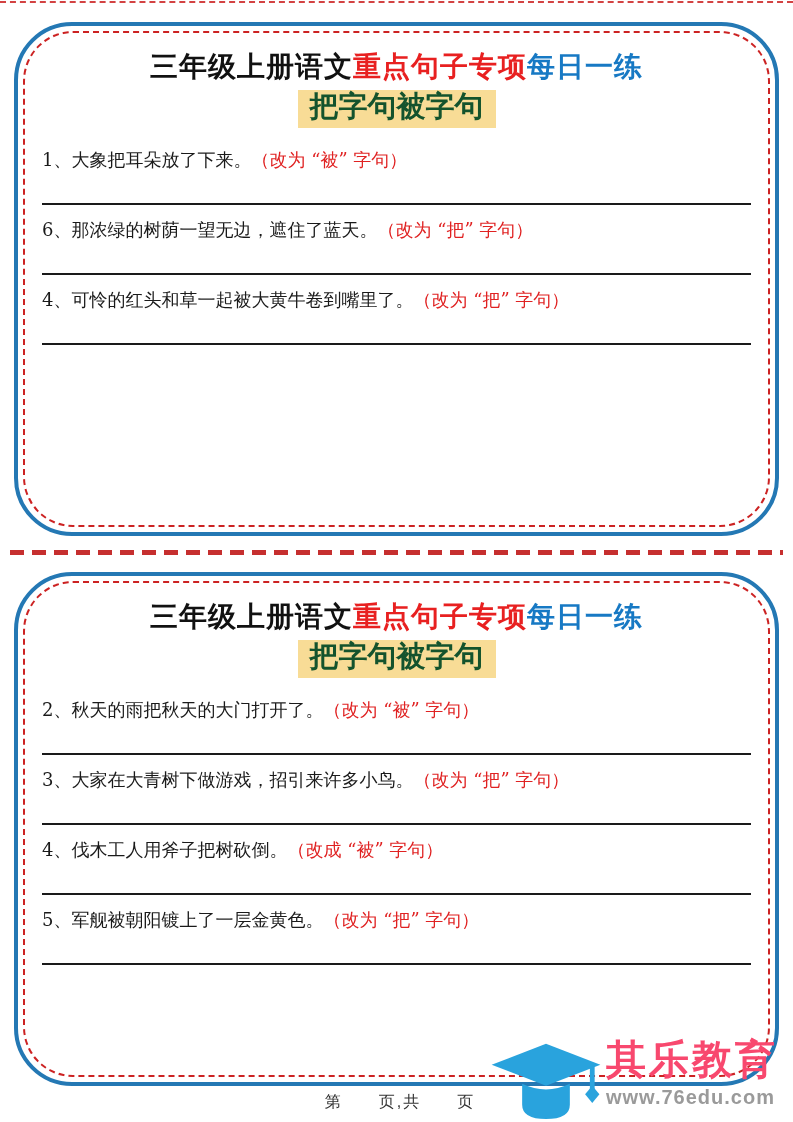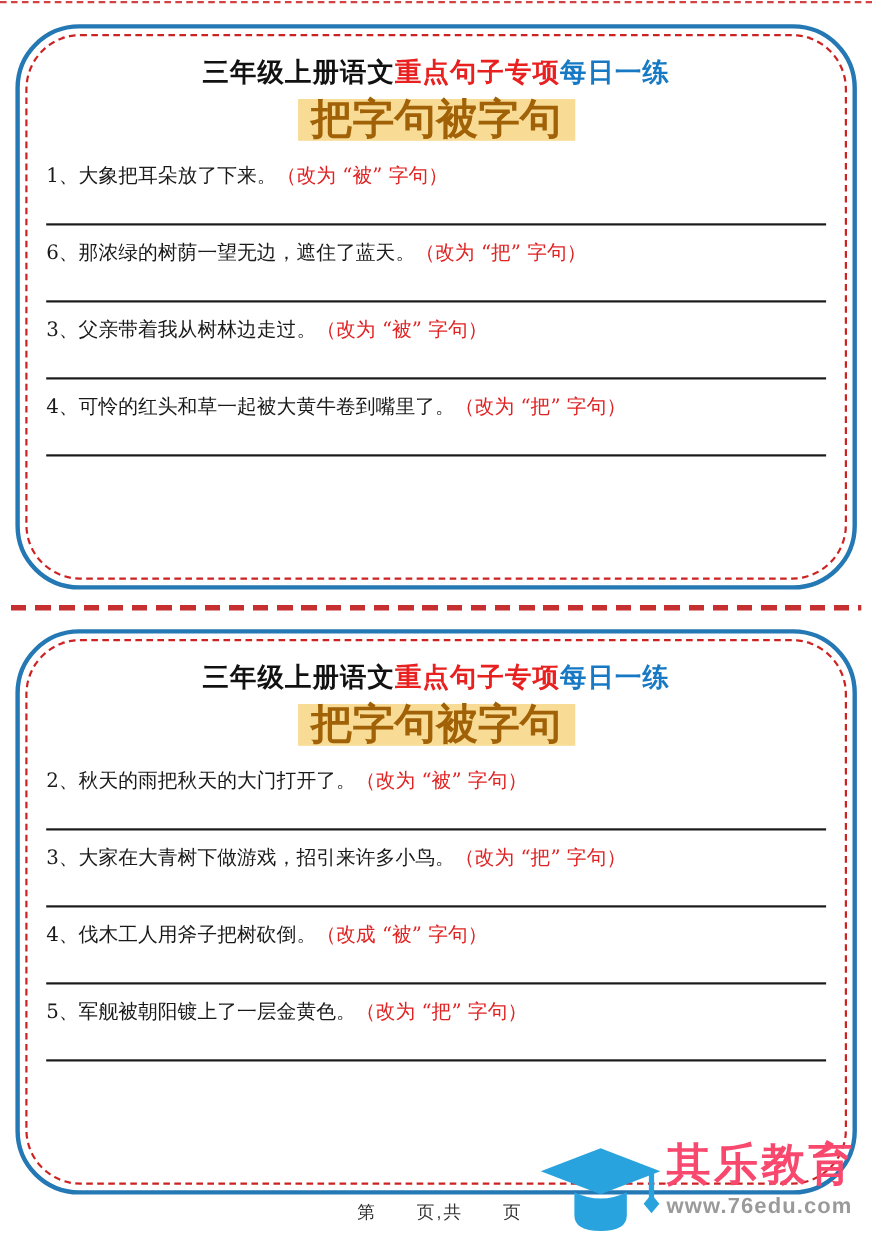--- a/index.html
+++ b/index.html
@@ -43,37 +43,37 @@
   .inner-dash{
     position:absolute;inset:5px;
     border:2px dashed var(--c-dash-red);
     border-radius:50px;
     pointer-events:none;
   }
   .title{
     position:relative;
     margin-top:20px;
     text-align:center;
-    font-size:24px;line-height:42px;
+    font-size:28px;line-height:42px;
     font-weight:900;
     letter-spacing:1px;
     color:var(--c-title-black);
     white-space:nowrap;
   }
   .t-red{color:var(--c-title-red);}
   .t-blue{color:var(--c-title-blue);}
   .subtitle-row{position:relative;text-align:center;margin-top:2px;height:40px;}
   .subtitle{
     display:inline-block;
     background:var(--c-subtitle-bg);
-    font-family:Liberation Sans, sans-serif;
+    font-family:Liberation Mono, monospace;
     font-weight:bold;
-    font-size:38px;line-height:38px;
+    font-size:29px;line-height:38px;
     padding:0 12px;
-    color:#a16207;
+    color:#14532d;
   }
   .questions{position:relative;margin:5px 24px 0 24px;}
   .q{position:relative;height:70px;}
   .q-row{
     padding-top:12px;
     font-family:"DejaVu Serif","Liberation Serif",serif;
     font-size:18px;line-height:26px;
     color:var(--c-text-black);
     white-space:nowrap;
   }
@@ -132,24 +132,20 @@
     <div class="questions">
       <div class="q">
         <div class="q-row"><span>1、大象把耳朵放了下来。</span><span class="q-hint">（改为 “被” 字句）</span></div>
         <div class="q-line"></div>
       </div>
       <div class="q">
         <div class="q-row"><span>6、那浓绿的树荫一望无边，遮住了蓝天。</span><span class="q-hint">（改为 “把” 字句）</span></div>
         <div class="q-line"></div>
       </div>
       <div class="q">
-        <div class="q-row"><span>3、父亲带着我从树林边走过。</span><span class="q-hint">（改为 “被” 字句）</span></div>
-        <div class="q-line"></div>
-      </div>
-      <div class="q">
         <div class="q-row"><span>4、可怜的红头和草一起被大黄牛卷到嘴里了。</span><span class="q-hint">（改为 “把” 字句）</span></div>
         <div class="q-line"></div>
       </div>
     </div>
   </section>
 
   <div class="divider"></div>
 
   <section class="panel panel-2">
     <div class="inner-dash"></div>

